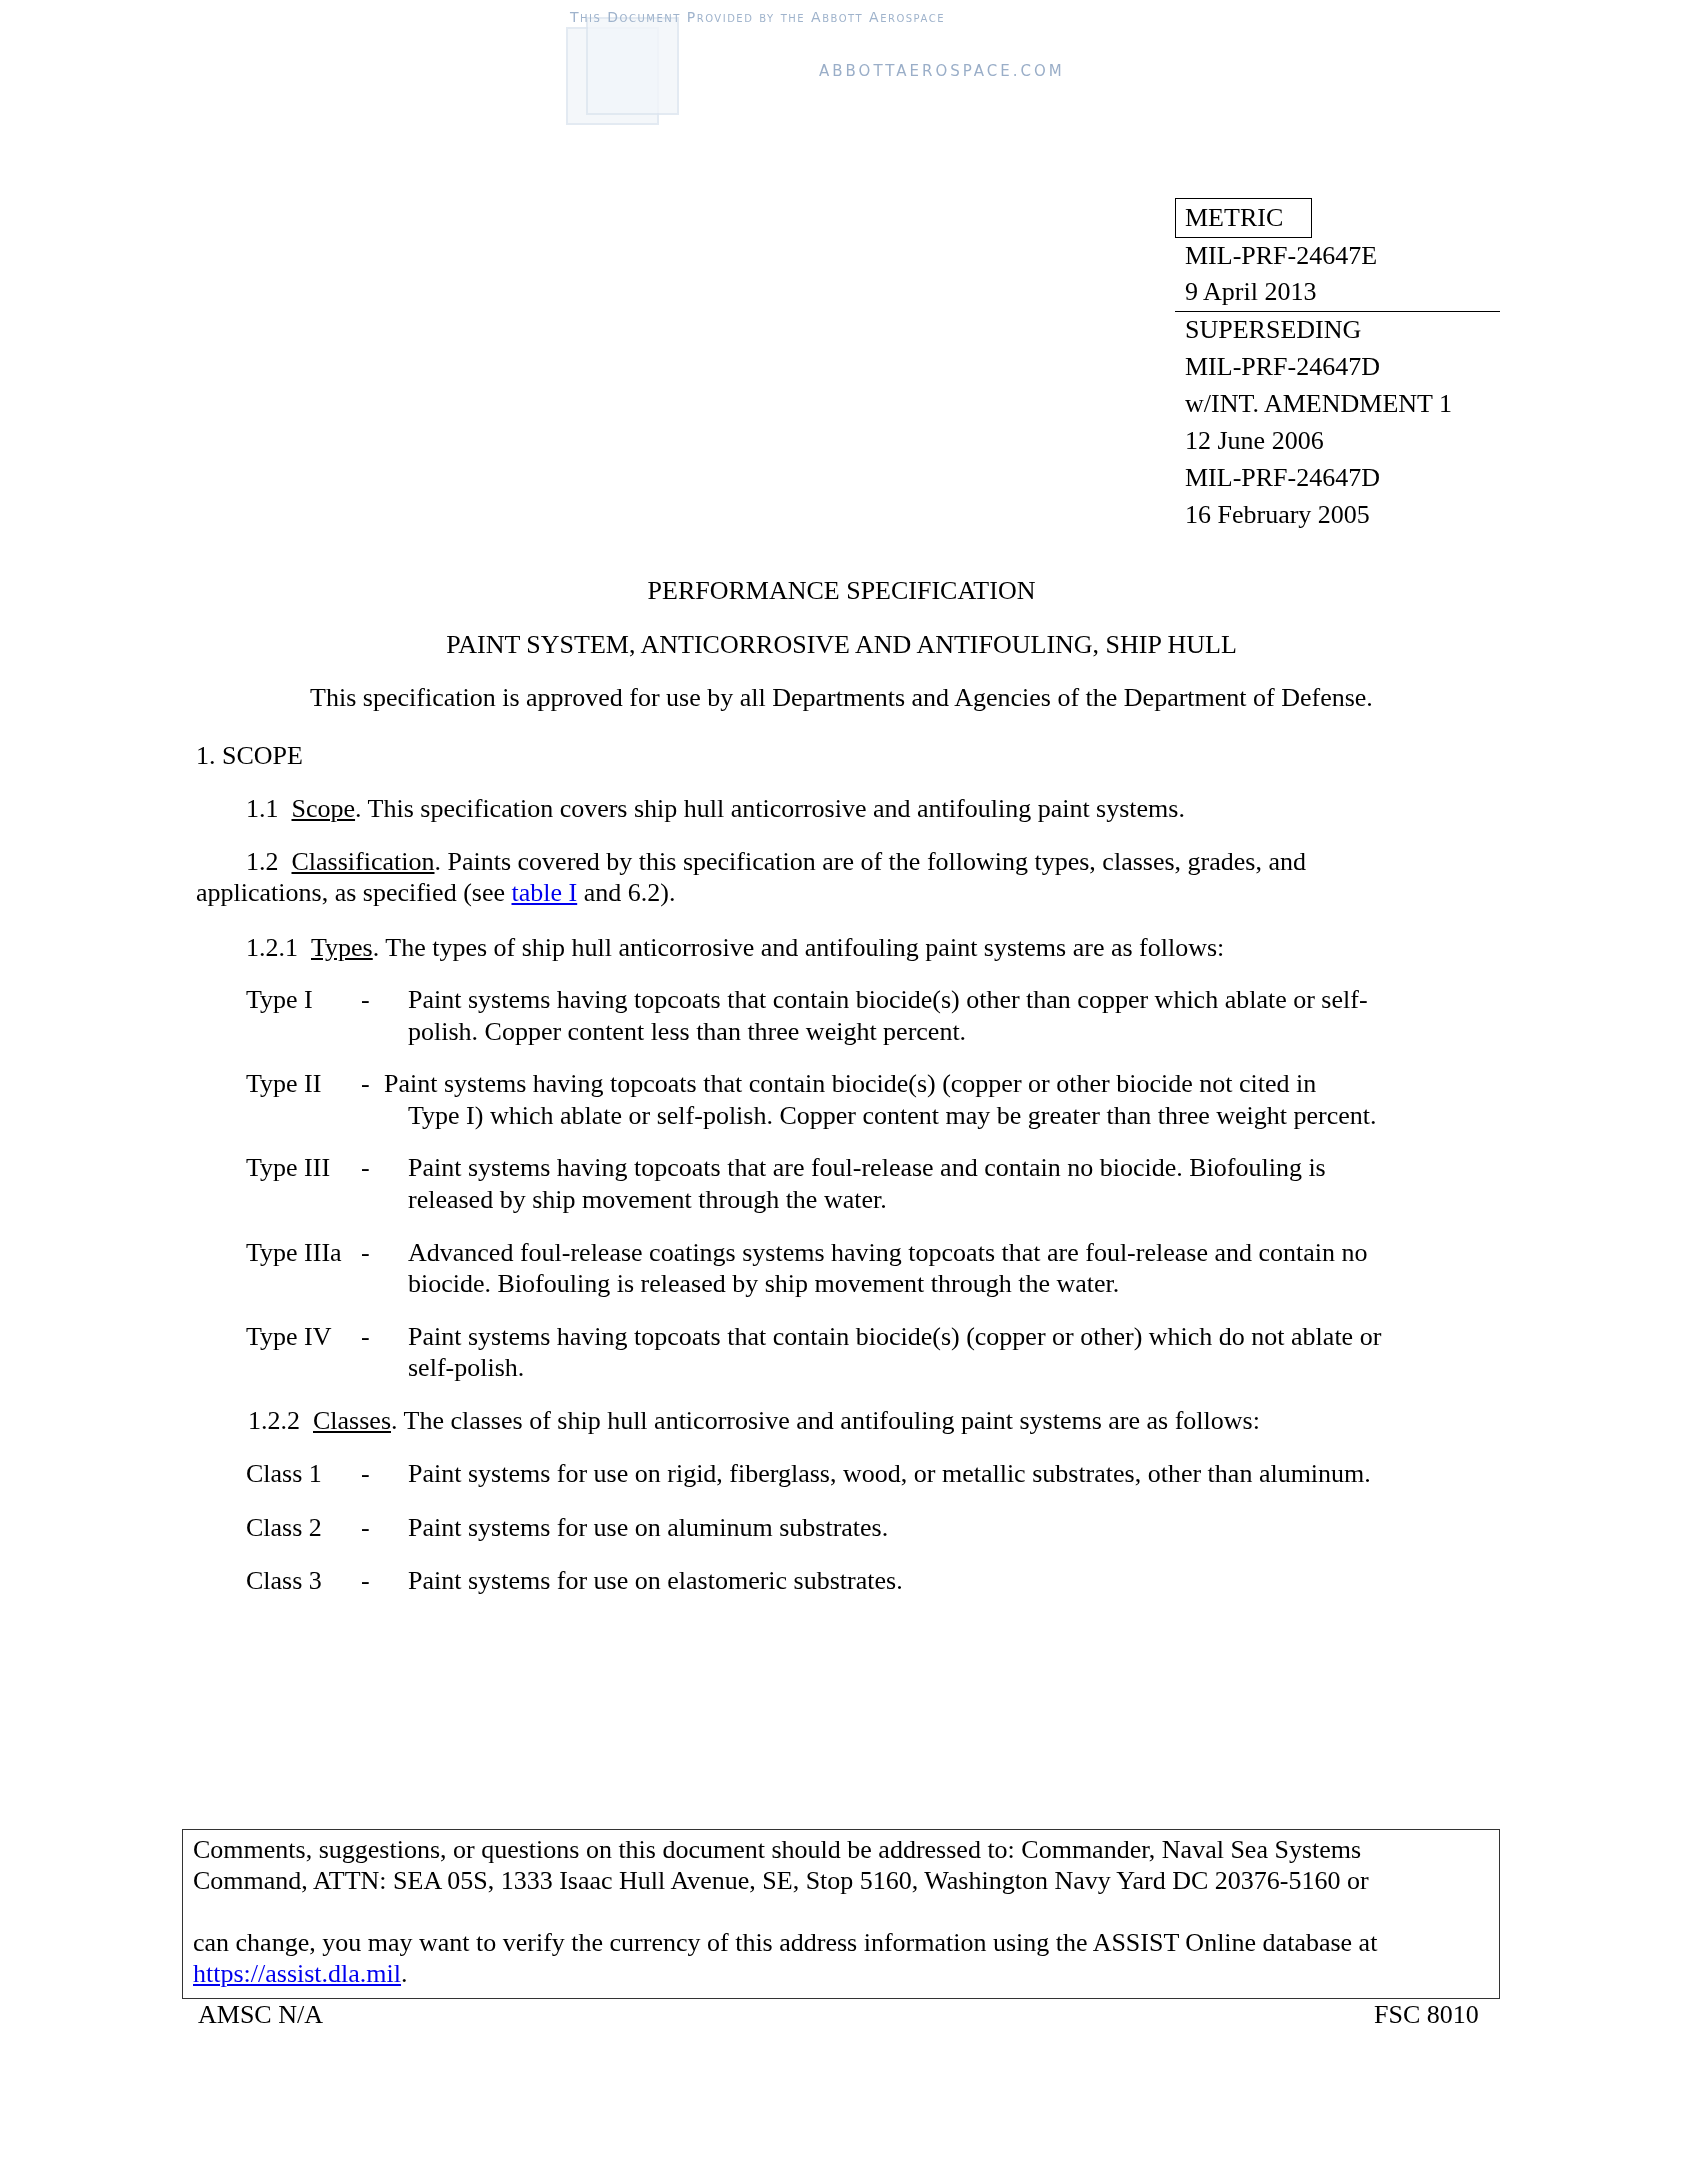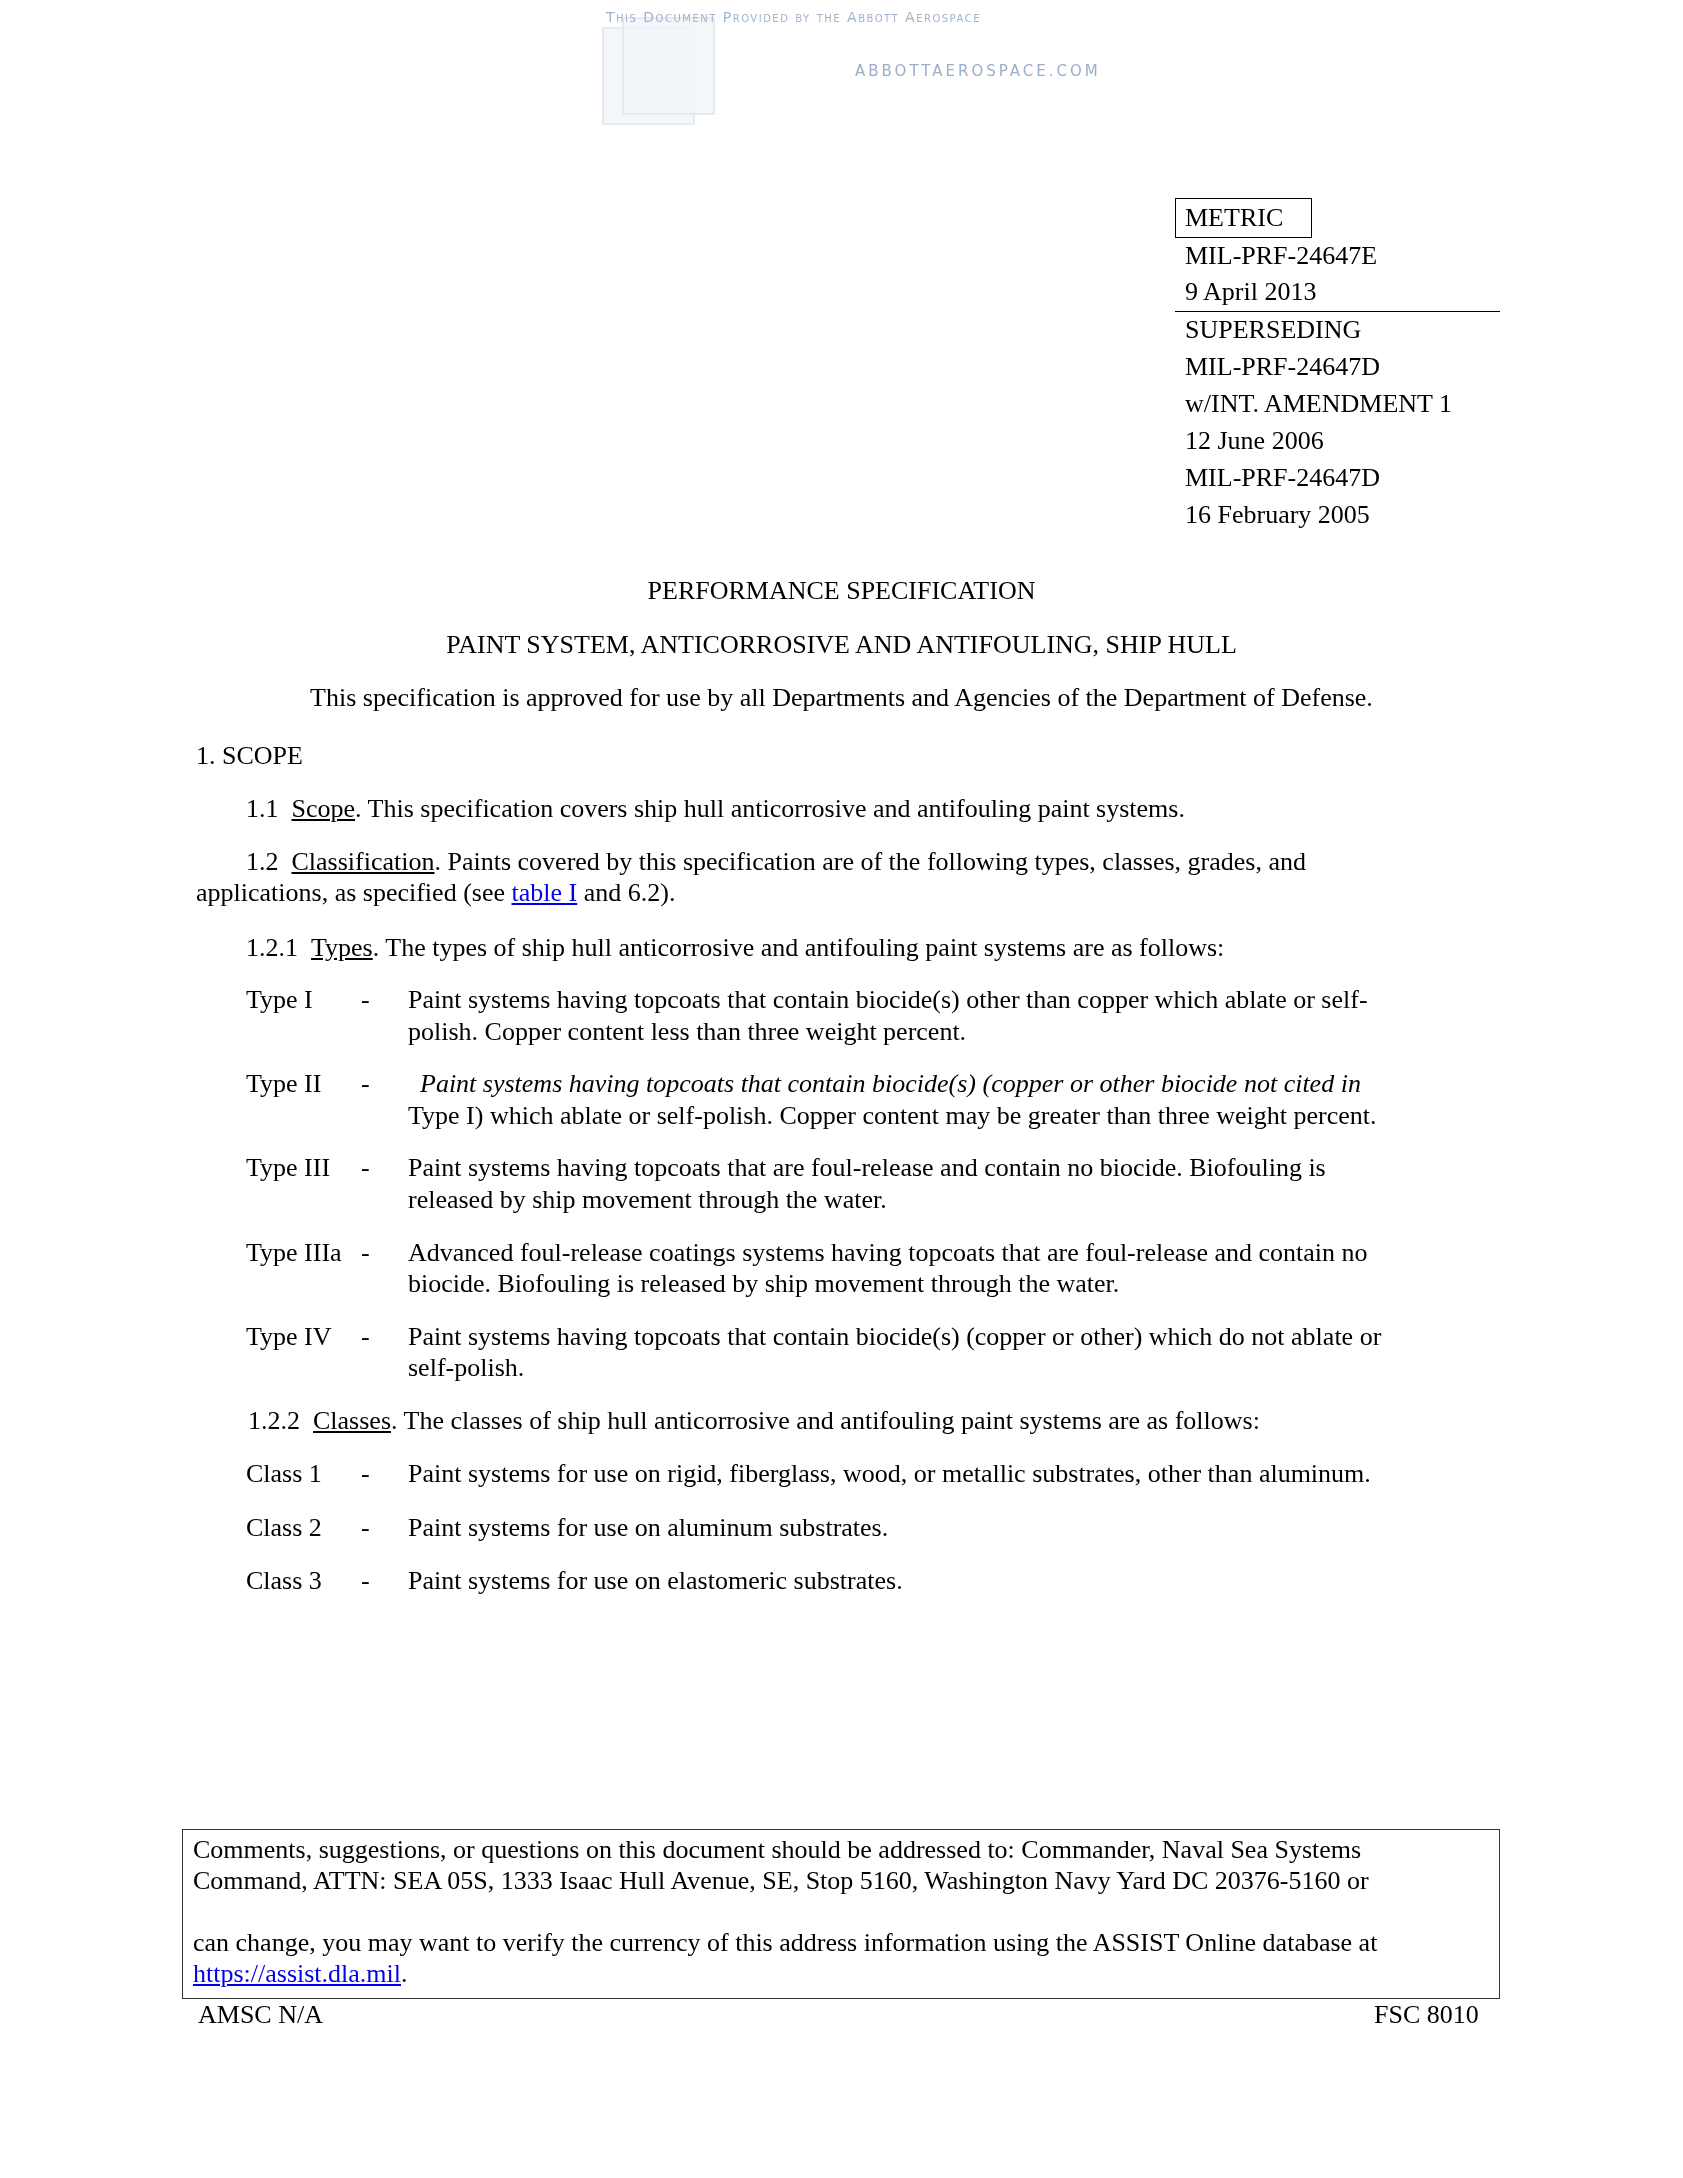--- a/index.html
+++ b/index.html
@@ -1,19 +1,19 @@
 <!DOCTYPE html>
 <html><head>
 <meta charset="utf-8">
 <style>
   html, body { margin:0; padding:0; background:#fff; }
   body { width:1683px; height:2178px; position:relative; overflow:hidden;
          font-family:"Liberation Serif", "DejaVu Serif", serif; color:#000; font-size:26px; }
   .abs { position:absolute; white-space:nowrap; line-height:1; }
-  .wm { position:absolute; left:564px; top:5px; width:515px; height:109px; color:#8fa7c6; font-family:"DejaVu Sans", sans-serif;margin-left:36px; }
+  .wm { position:absolute; left:564px; top:5px; width:515px; height:109px; color:#8fa7c6; font-family:"DejaVu Sans", sans-serif; }
   .wm .page { position:absolute; left:22px; top:12px; width:89px; height:94px; border:2px solid #dde6f0; background:#f2f6fa; opacity:.8; }
   .wm .page2 { left:2px; top:22px; }
   .wm .l1 { position:absolute; left:6px; top:4px; font-size:14px; letter-spacing:1.5px; color:#9fb3cc; font-variant:small-caps; }
   .wm .l2 { position:absolute; left:45px; top:18px; font-size:34px; letter-spacing:5px; color:#7d9abf; }
   .wm .l3 { position:absolute; left:255px; top:57px; font-size:15px; letter-spacing:3px; color:#9aaec8; }
   .metric-box { position:absolute; left:1175px; top:198px; width:135px; height:38px; border:1.5px solid #000; }
   .hr-top { position:absolute; left:1175px; top:311px; width:325px; height:0; border-top:1.5px solid #000; }
   .u { text-decoration:underline; }
   a, .link { color:#0000ee; text-decoration:underline; }
   .comments-box { position:absolute; left:182px; top:1829px; width:1316px; height:168px; border:1.5px solid #333; }
@@ -65,21 +65,21 @@
 </div>
 
 <div>
   <div class="abs" style="left:246px;top:987px;">Type I</div>
   <div class="abs" style="left:361px;top:987px;">-</div>
   <div class="abs" style="left:408px;top:987px;">Paint systems having topcoats that contain biocide(s) other than copper which ablate or self-</div>
   <div class="abs" style="left:408px;top:1019px;">polish.  Copper content less than three weight percent.</div>
 
   <div class="abs" style="left:246px;top:1071px;">Type II</div>
   <div class="abs" style="left:361px;top:1071px;">-</div>
-  <div class="abs" style="left:420px;top:1071px;font-style:italic;">Paint systems having topcoats that contain biocide(s) (copper or other biocide not cited in</div>
+  <div class="abs" style="left:384px;top:1071px;">Paint systems having topcoats that contain biocide(s) (copper or other biocide not cited in</div>
   <div class="abs" style="left:408px;top:1103px;">Type I) which ablate or self-polish.  Copper content may be greater than three weight percent.</div>
 
   <div class="abs" style="left:246px;top:1155px;">Type III</div>
   <div class="abs" style="left:361px;top:1155px;">-</div>
   <div class="abs" style="left:408px;top:1155px;">Paint systems having topcoats that are foul-release and contain no biocide.  Biofouling is</div>
   <div class="abs" style="left:408px;top:1187px;">released by ship movement through the water.</div>
 
   <div class="abs" style="left:246px;top:1240px;">Type IIIa</div>
   <div class="abs" style="left:361px;top:1240px;">-</div>
   <div class="abs" style="left:408px;top:1240px;">Advanced foul-release coatings systems having topcoats that are foul-release and contain no</div>

